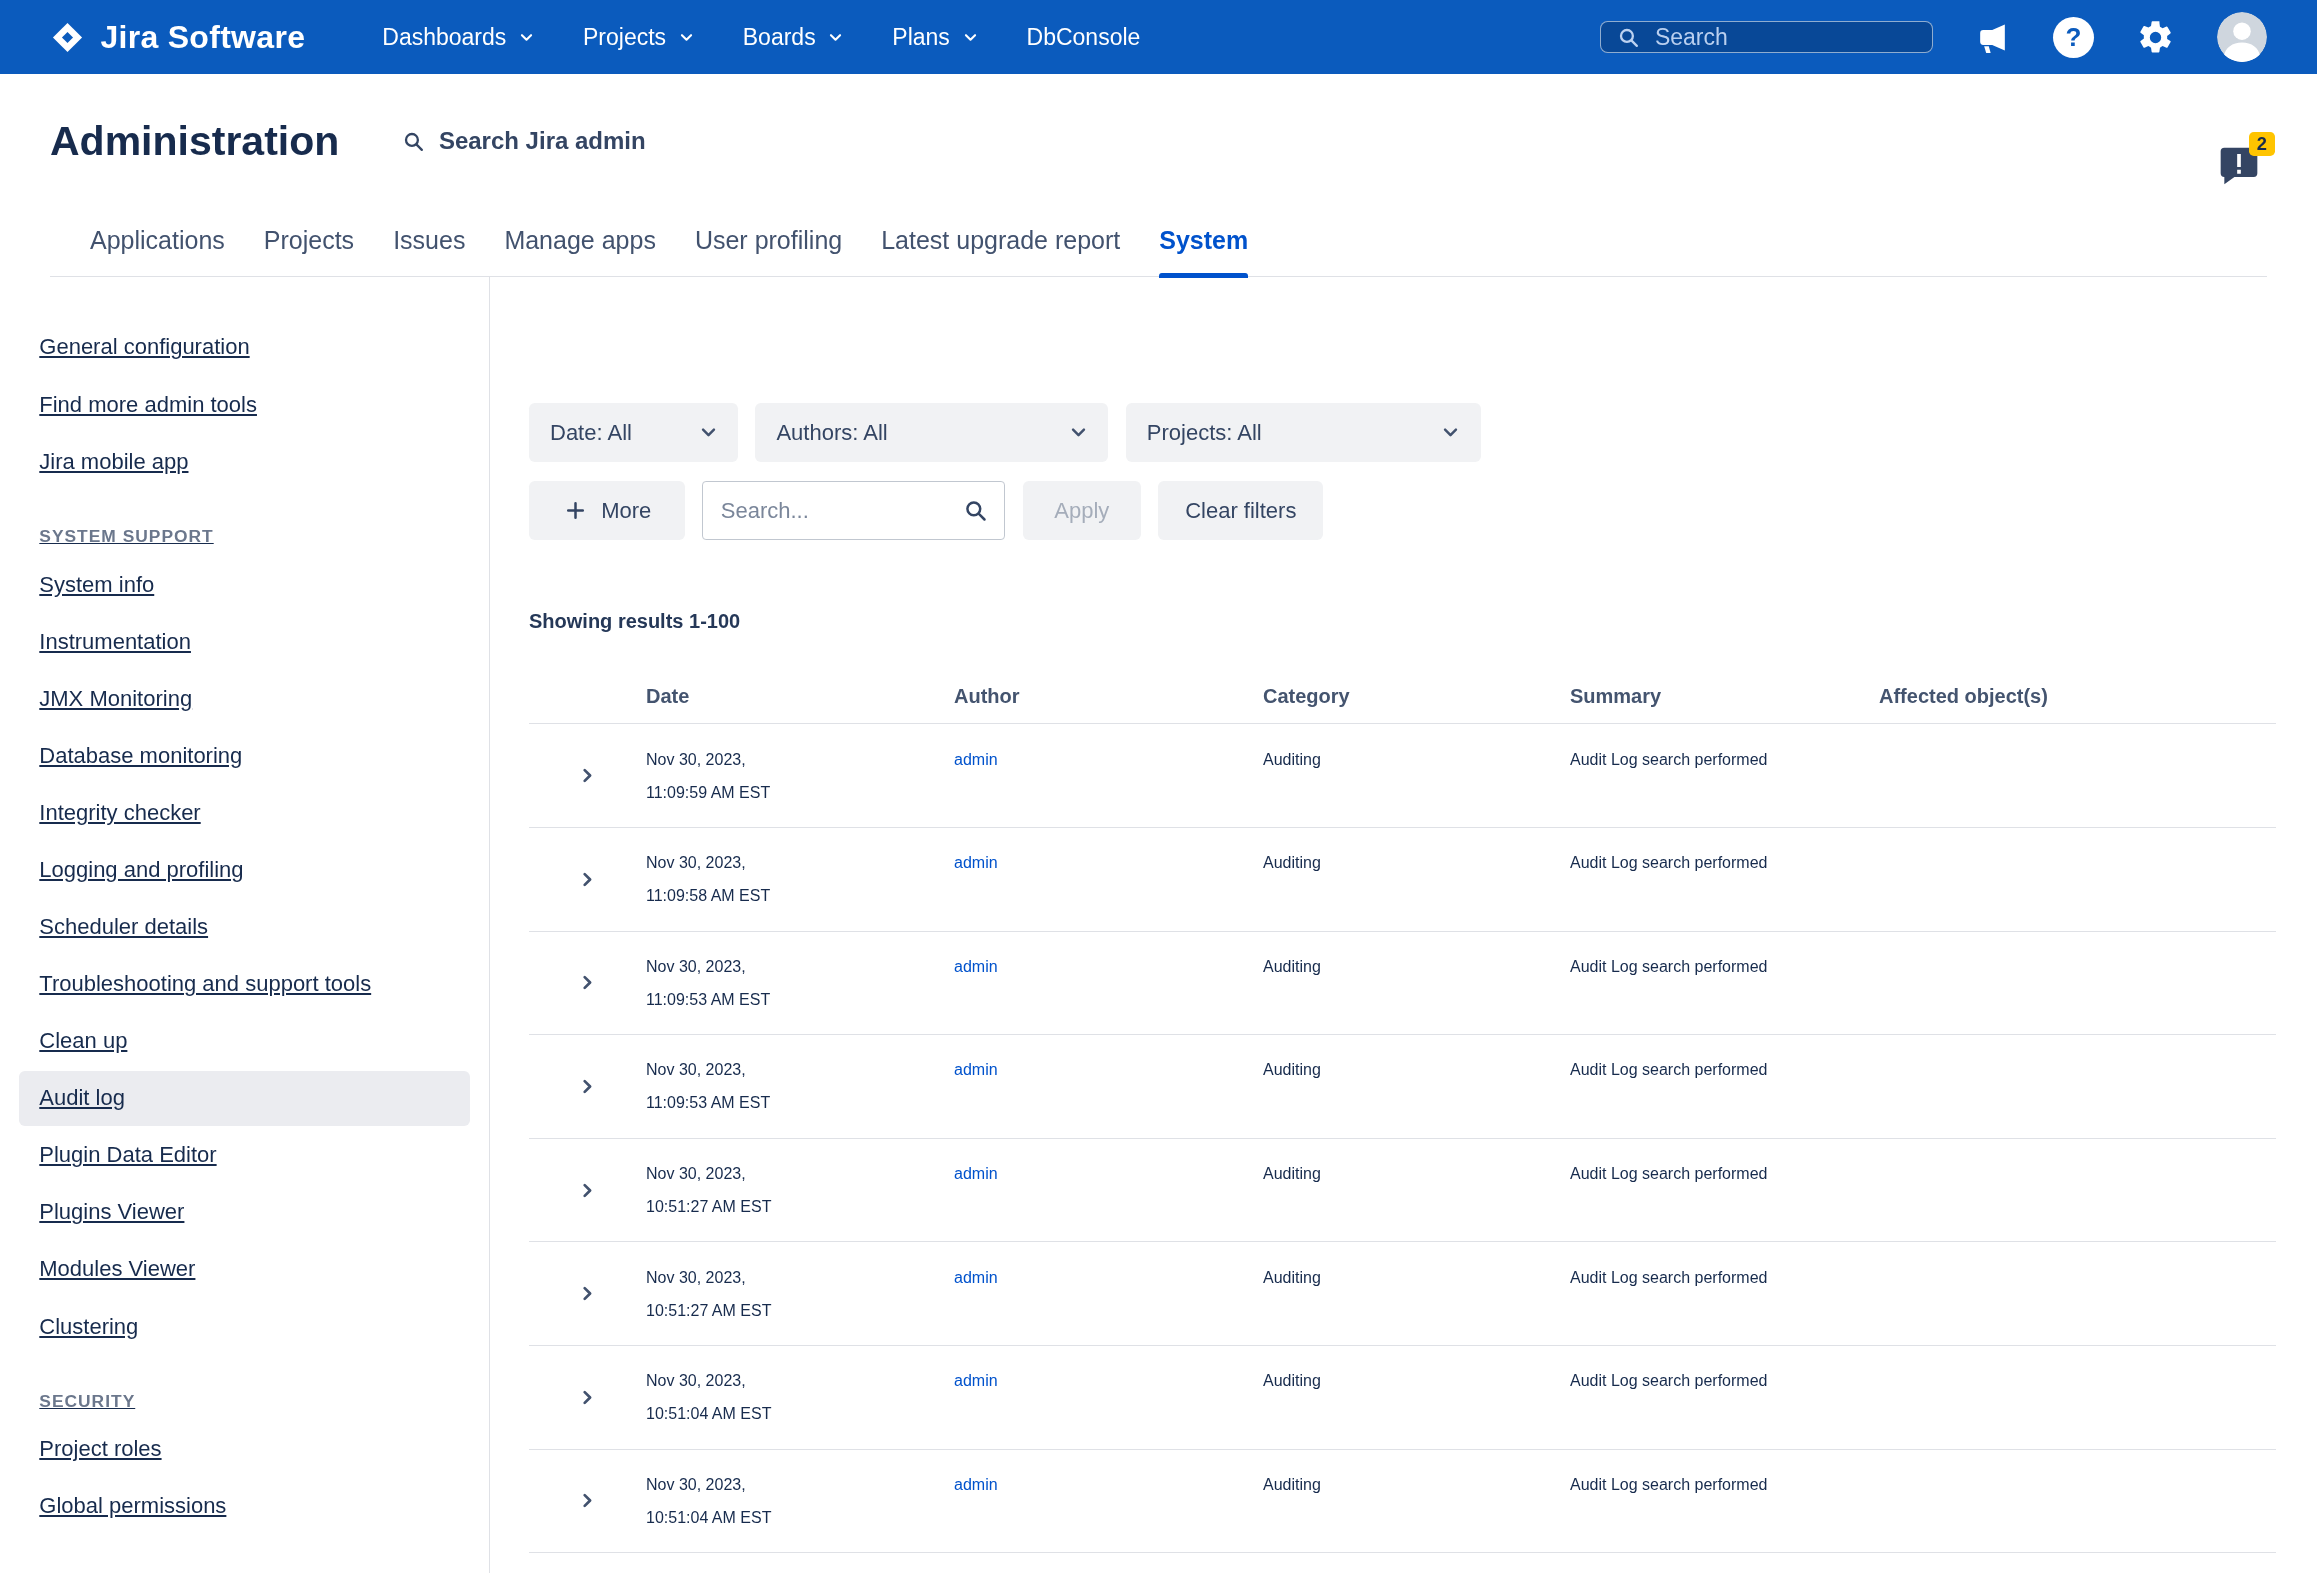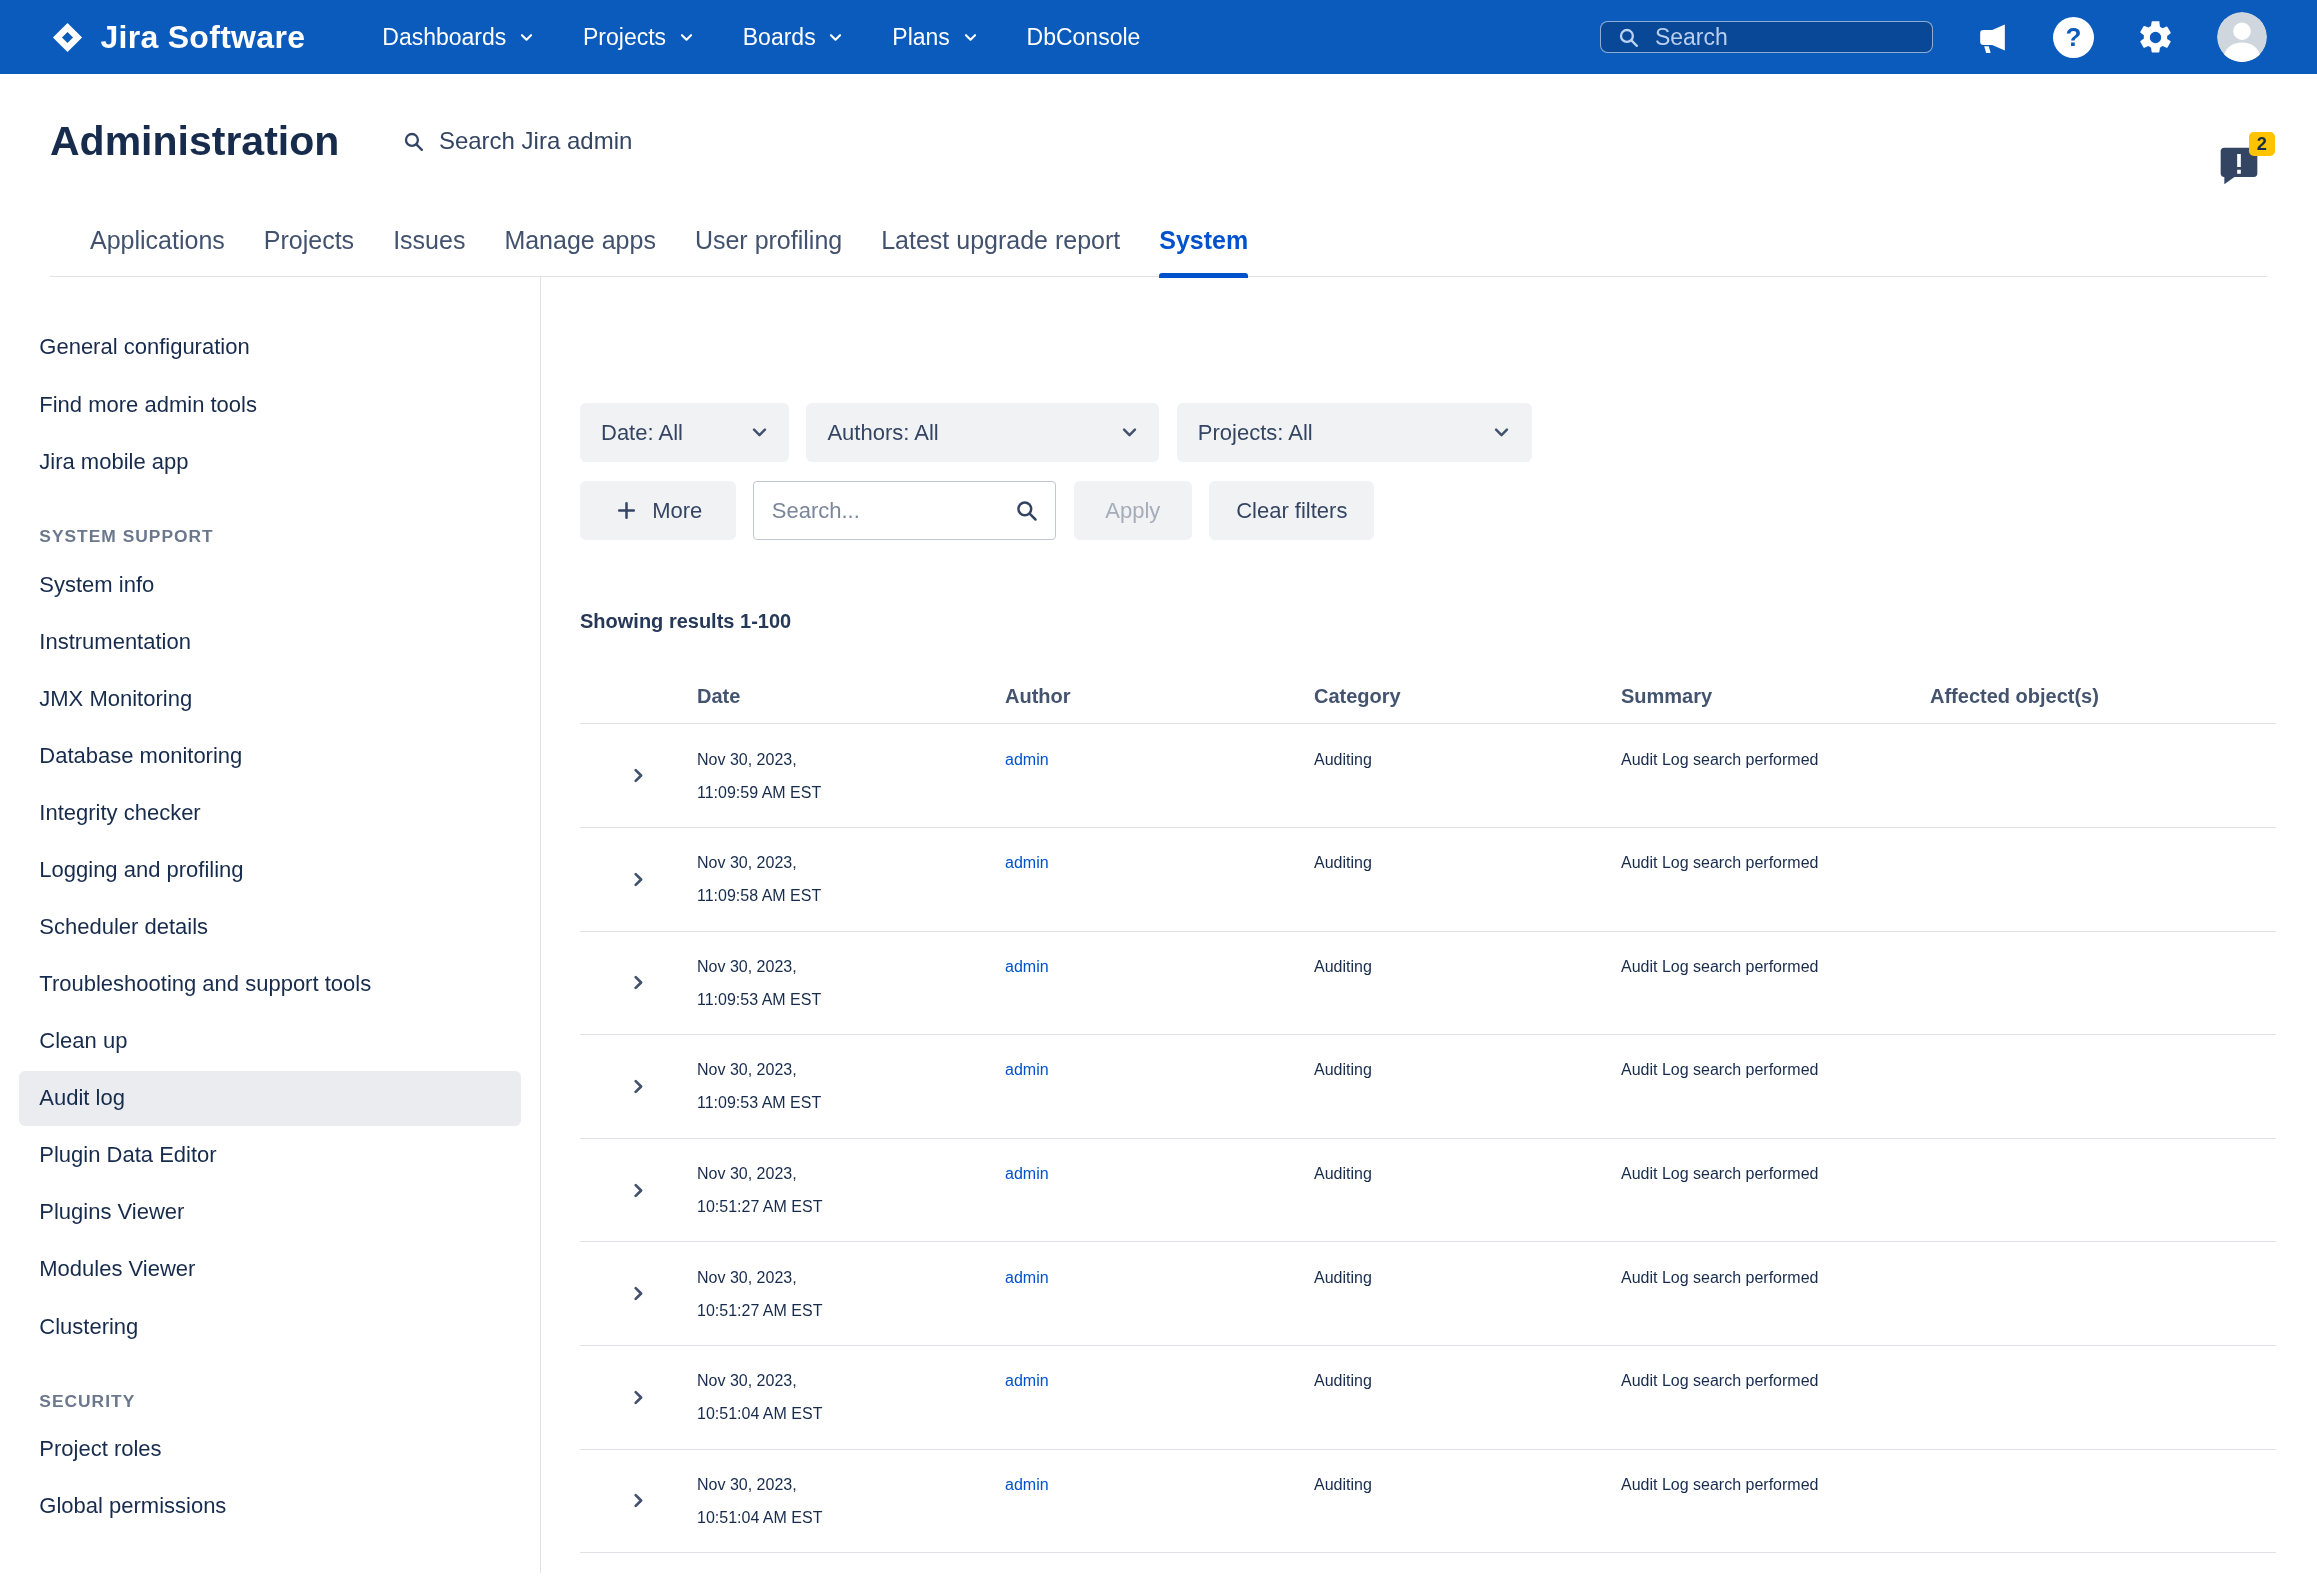--- a/index.html
+++ b/index.html
@@ -45,21 +45,21 @@
     background:#fff; color:#0b5bbd;
     display:inline-flex; align-items:center; justify-content:center;
     font-size:26px; font-weight:700;
   }
   .avatar-wrap { width:50px; height:50px; border-radius:50%; overflow:hidden; }
 
   
   .admin-head { position:relative; padding:42px 50px 0; background:#fff; }
   .admin-title-row { display:flex; align-items:center; gap:62px; padding-left:0; }
   .admin-title { font-size:41px; line-height:50px; font-weight:700; color:#172B4D; }
-  .admin-search { display:flex; align-items:center; gap:12.6px; font-size:24px; color:#344563; cursor:pointer; }
+  .admin-search { display:flex; align-items:center; gap:12.6px; font-size:24px; color:#344563; cursor:pointer;font-weight:bold; }
   .admin-search svg { color:#344563; }
   .feedback-btn { position:absolute; right:56px; top:70px; cursor:pointer; }
   .feedback-badge {
     position:absolute; top:-11.6px; right:-13.5px;
     background:#FFC400; color:#172B4D;
     font-size:18.3px; font-weight:700;
     border-radius:4.8px; padding:1px 7.7px;
   }
 
   
@@ -71,23 +71,23 @@
   }
   .tab.active { color:#0052CC; font-weight:600; }
   .tab.active::after {
     content:""; position:absolute; left:0; right:0; bottom:-1.9px;
     height:4.8px; background:#0052CC; border-radius:2.9px 2.9px 0 0;
   }
 
   
   .content { display:flex; height:1296px; }
   .sidebar {
-    width:541px; flex-shrink:0;
+    width:490px; flex-shrink:0;
     border-right:1.9px solid #DFE1E6;
-    padding:41px 0 0; overflow:hidden;
+    padding:41px 0 0; overflow:hidden;text-decoration:underline;
   }
   .side-item {
     margin:1.9px 19.3px; padding:11.6px 85px 11.6px 20px;
     border-radius:5.8px; font-size:22px; line-height:32px;
     color:#172B4D; cursor:pointer;
   }
   .side-item.active { background:#EBECF0; }
   .side-section {
     margin:37px 19.3px 9.7px; padding-left:20px;
     font-size:17.4px; font-weight:700; color:#6B778C;

